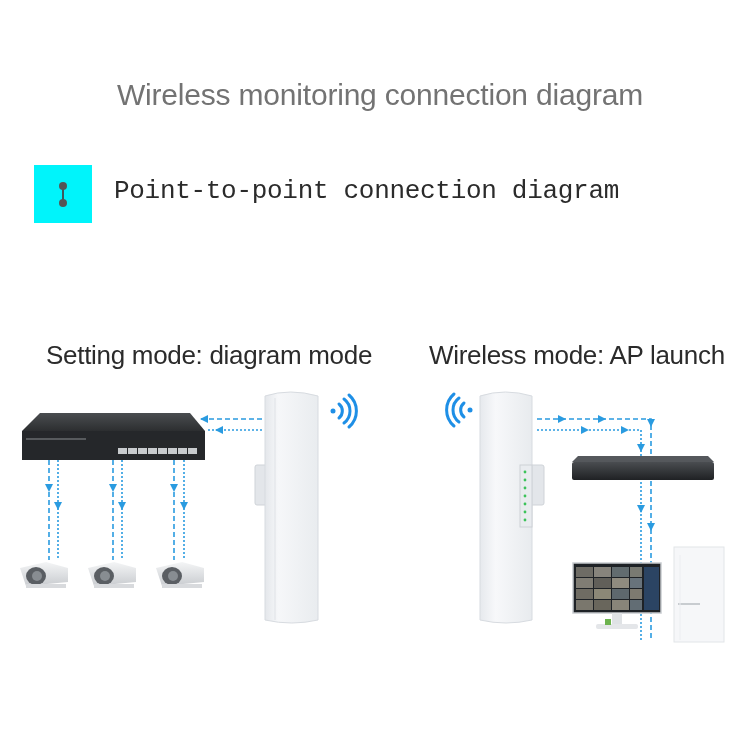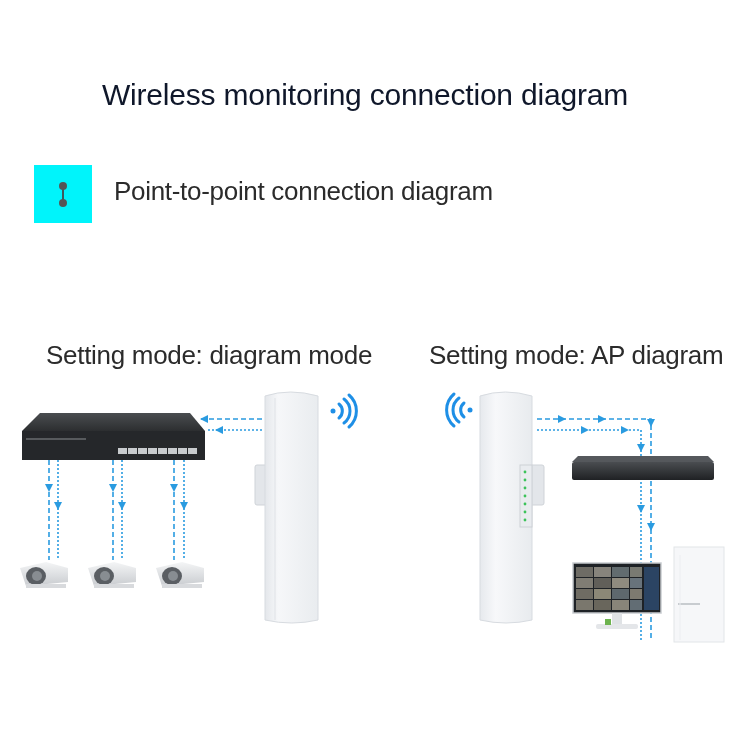--- a/index.html
+++ b/index.html
@@ -1,41 +1,41 @@
 <!DOCTYPE html>
 <html><head>
 <meta charset="utf-8">
 <style>
   html, body { margin: 0; padding: 0; background: #ffffff; }
   body { width: 750px; height: 750px; position: relative; overflow: hidden; font-family: "Liberation Sans", sans-serif; color: #2a2a2a; }
   .abs { position: absolute; }
-  .title { left: 0; width: 730px; top: 78px; text-align: center; font-size: 30px; letter-spacing: -0.2px; color: #0f172a; }
+  .title { left: 15px; width: 730px; top: 78px; text-align: center; font-size: 30px; letter-spacing: -0.2px; color: #737373; }
   .legend-box { left: 34px; top: 165px; width: 58px; height: 58px; background: #00f4fb; }
-  .legend-text { left: 114px; top: 176px; font-size: 26px; color: #2b2b2b; letter-spacing: -0.3px; }
+  .legend-text { left: 114px; top: 176px; font-size: 26px; color: #2b2b2b; letter-spacing: -0.3px; font-family: Liberation Mono, monospace; }
   .mode-label { top: 340px; font-size: 26px; color: #2b2b2b; letter-spacing: -0.3px; white-space: nowrap; }
   .mode-left { left: 46px; }
   .mode-right { left: 429px; }
   svg { position: absolute; left: 0; top: 0; }
 </style>
 </head>
 <body>
 
 <div class="abs title">Wireless monitoring connection diagram</div>
 
 <div class="abs legend-box">
   <svg width="58" height="58">
     <line x1="29" y1="21" x2="29" y2="38" stroke="#3d5a5c" stroke-width="2"></line>
     <circle cx="29" cy="21" r="4" fill="#555"></circle>
     <circle cx="29" cy="38" r="4" fill="#555"></circle>
   </svg>
 </div>
 <div class="abs legend-text">Point-to-point connection diagram</div>
 
 <div class="abs mode-label mode-left">Setting mode: diagram mode</div>
-<div class="abs mode-label mode-right">Setting mode: AP diagram</div>
+<div class="abs mode-label mode-right">Wireless mode: AP launch</div>
 
 <svg width="750" height="750">
   <defs>
     <linearGradient id="cpeGrad" x1="0" x2="1">
       <stop offset="0" stop-color="#e4e7eb"></stop>
       <stop offset="0.25" stop-color="#f6f7f9"></stop>
       <stop offset="1" stop-color="#e9ecef"></stop>
     </linearGradient>
     <linearGradient id="switchTop" x1="0" x2="0" y1="0" y2="1">
       <stop offset="0" stop-color="#4a4d50"></stop>

